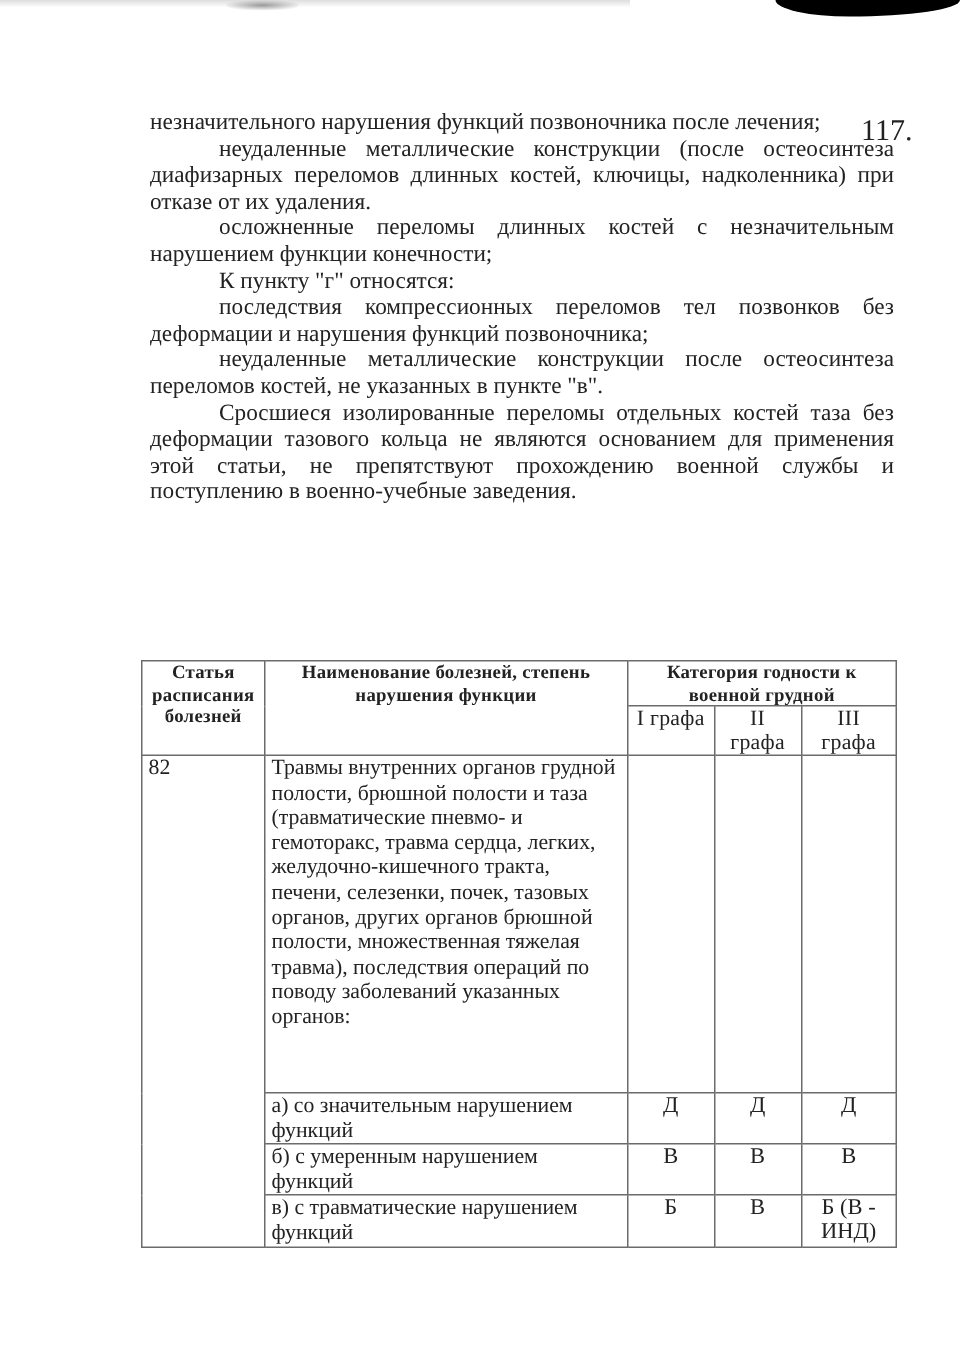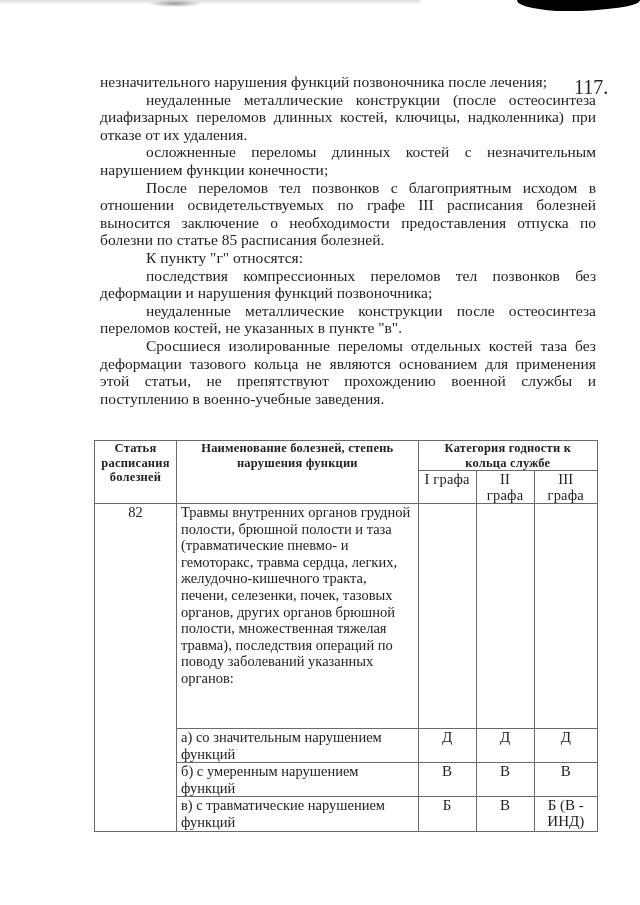--- a/index.html
+++ b/index.html
@@ -45,57 +45,56 @@
   table.schedule th {
     font-weight: bold; font-size: 12.5px; line-height: 14.5px; text-align: center;
     letter-spacing: .2px;
   }
   table.schedule th.sub { font-weight: normal; font-size: 14.5px; line-height: 16px; }
   .col-article { width: 75px; }
   .col-name { width: 221px; }
   .col-g1 { width: 53px; }
   .col-g2 { width: 53px; }
   .col-g3 { width: 58px; }
-  td.article { text-align: center; }
+  td.article { }
   td.cat { text-align: center; vertical-align: middle; font-size: 15px; }
   td.name { padding-left: 6px; }
 </style>
 </head>
 <body>
 
 <div class="scan-top-left"></div>
 <div class="scan-smudge"></div>
 <div class="scan-top-right"></div>
 
 <div class="page-number">117.</div>
 
 <div class="body-text">
   <p>незначительного нарушения функций позвоночника после лечения;</p>
   <p class="indent">неудаленные металлические конструкции (после остеосинтеза диафизарных переломов длинных костей, ключицы, надколенника) при отказе от их удаления.</p>
   <p class="indent">осложненные переломы длинных костей с незначительным нарушением функции конечности;</p>
-  <p class="indent">После переломов тел позвонков с благоприятным исходом в отношении освидетельствуемых по графе III расписания болезней выносится заключение о необходимости предоставления отпуска по болезни по статье 85 расписания болезней.</p>
   <p class="indent">К пункту "г" относятся:</p>
   <p class="indent">последствия компрессионных переломов тел позвонков без деформации и нарушения функций позвоночника;</p>
   <p class="indent">неудаленные металлические конструкции после остеосинтеза переломов костей, не указанных в пункте "в".</p>
   <p class="indent">Сросшиеся изолированные переломы отдельных костей таза без деформации тазового кольца не являются основанием для применения этой статьи, не препятствуют прохождению военной службы и поступлению в военно-учебные заведения.</p>
 </div>
 
 <table class="schedule">
   <colgroup>
     <col class="col-article">
       <col class="col-name">
       <col class="col-g1">
       <col class="col-g2">
       <col class="col-g3">
   </colgroup>
   <thead>
     <tr>
       <th rowspan="2" style="height:30px;">Статья расписания болезней</th>
       <th rowspan="2">Наименование болезней, степень нарушения функции</th>
-      <th colspan="3" style="height:29px;">Категория годности к кольца службе</th>
+      <th colspan="3" style="height:29px;">Категория годности к военной грудной</th>
     </tr>
     <tr>
       <th class="sub" style="height:16px;">I графа</th>
       <th class="sub">II графа</th>
       <th class="sub">III графа</th>
     </tr>
   </thead>
   <tbody>
     <tr>
       <td rowspan="4" class="article">82</td>

